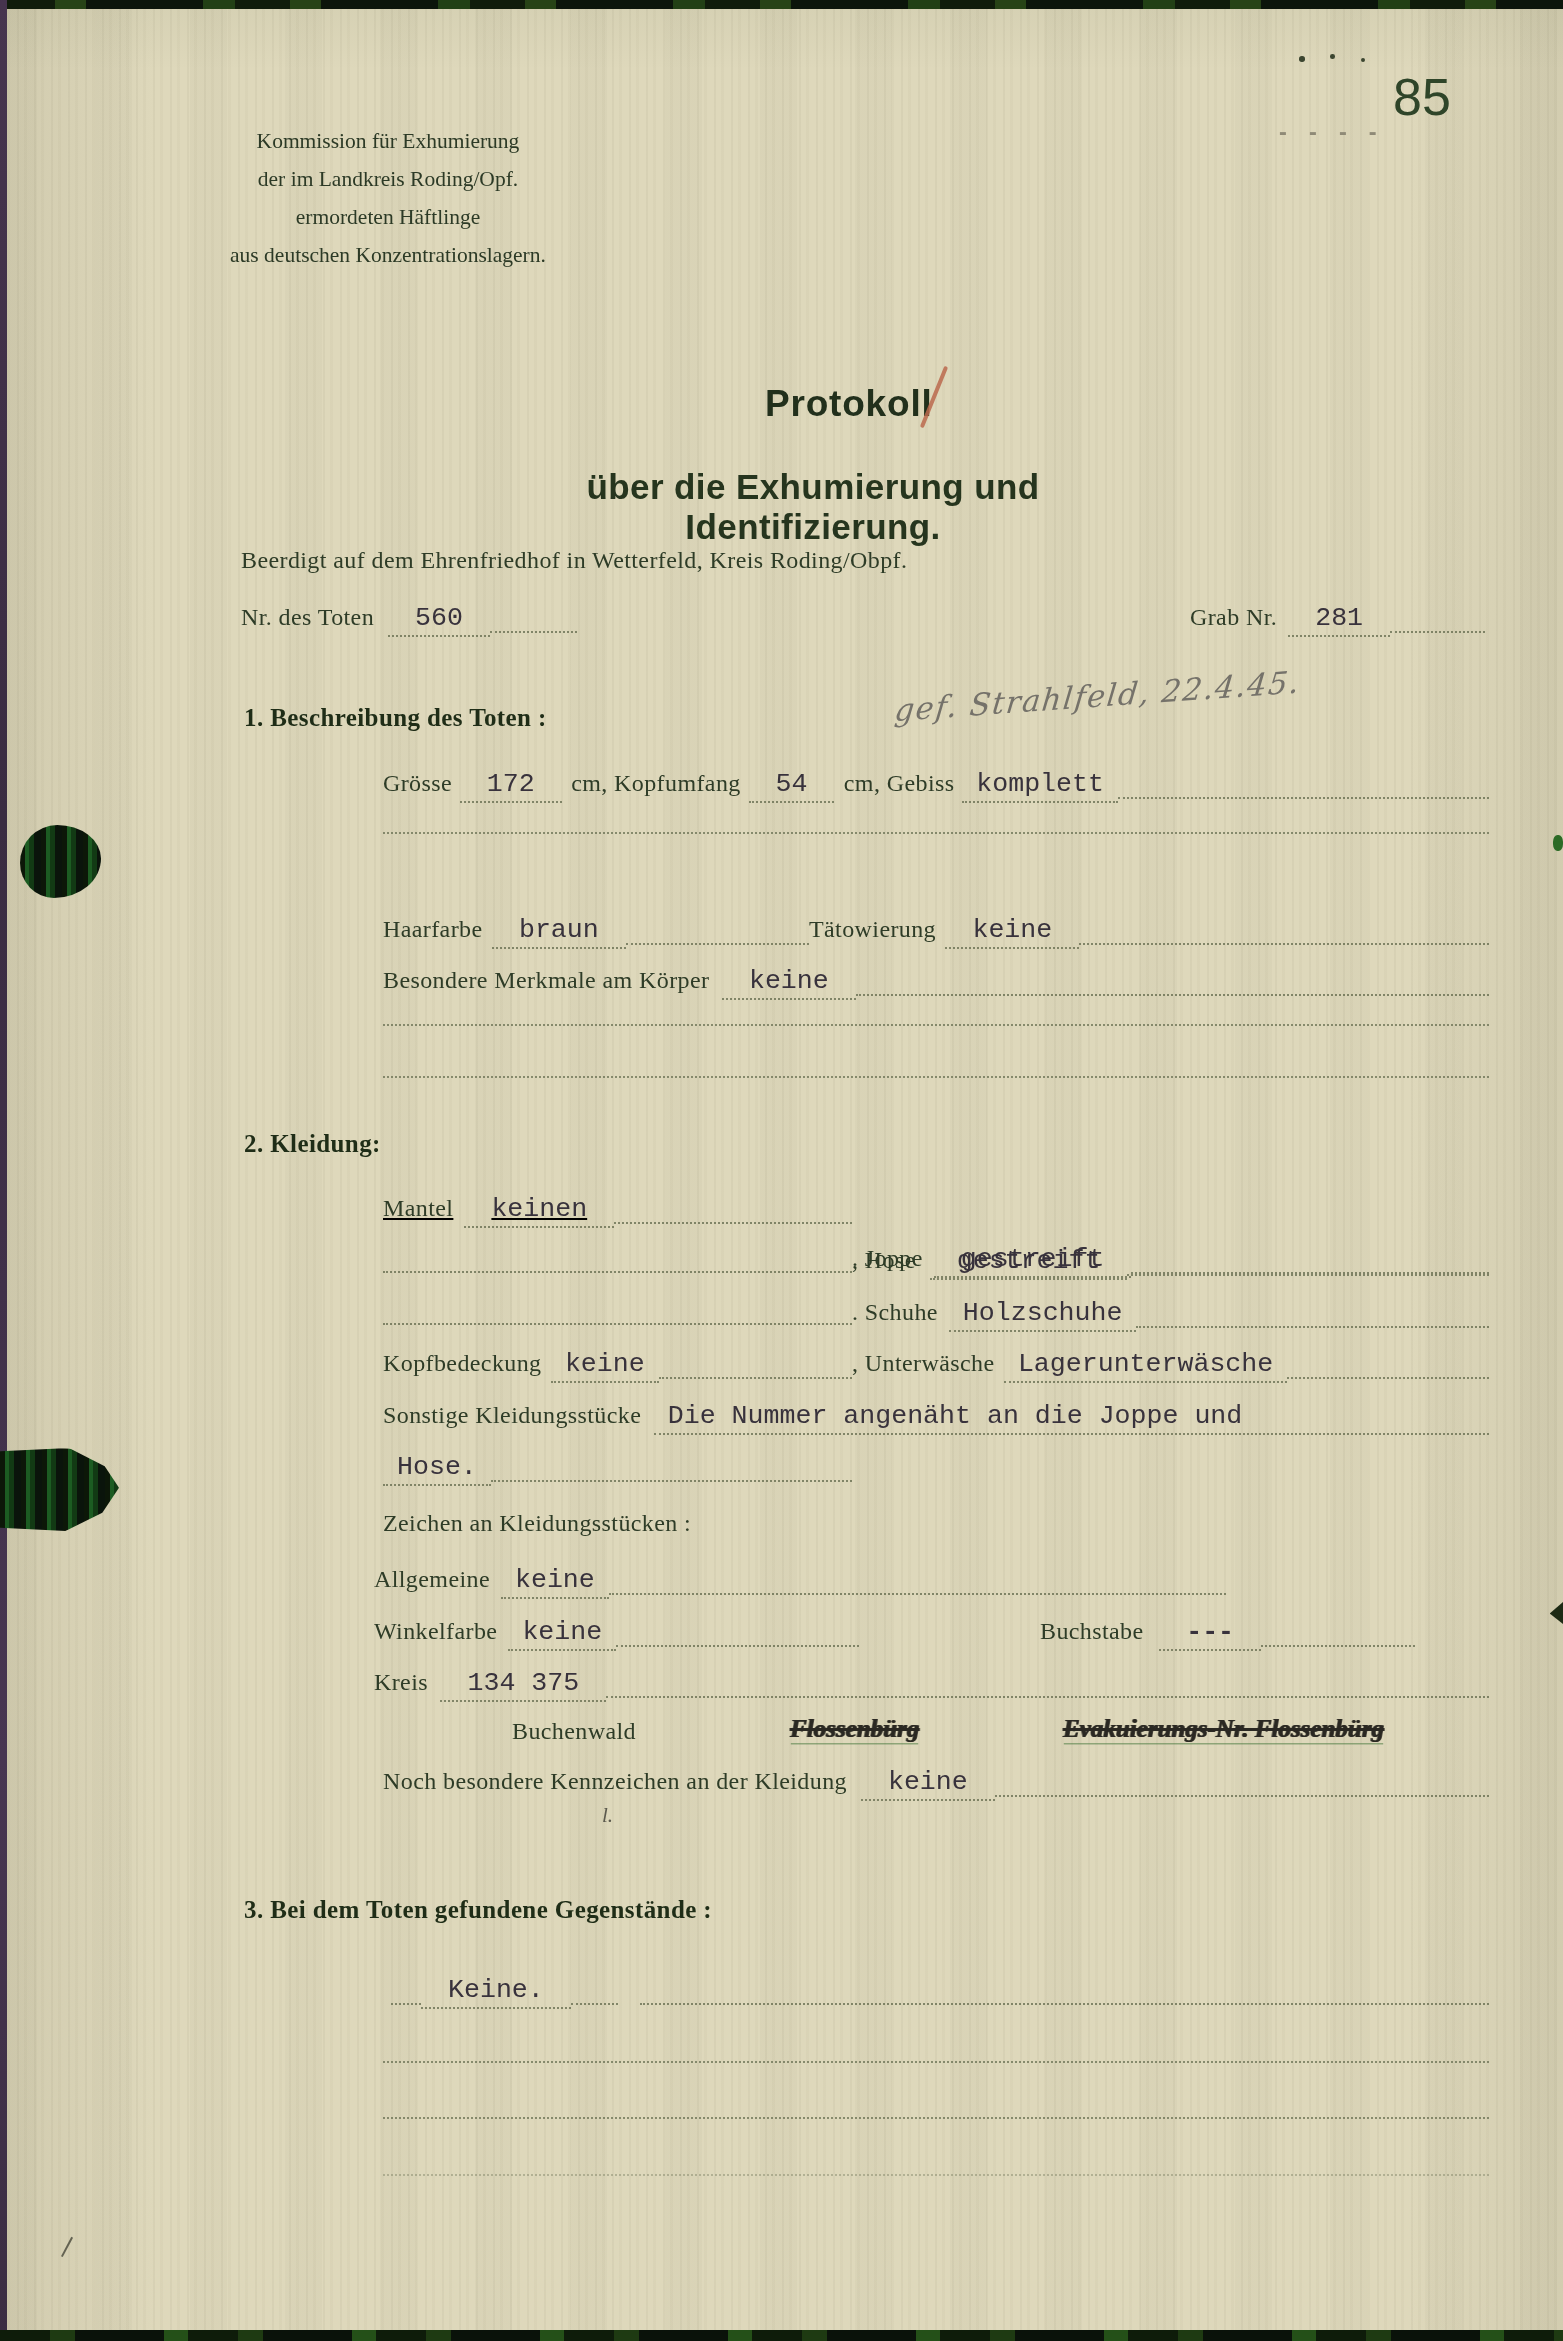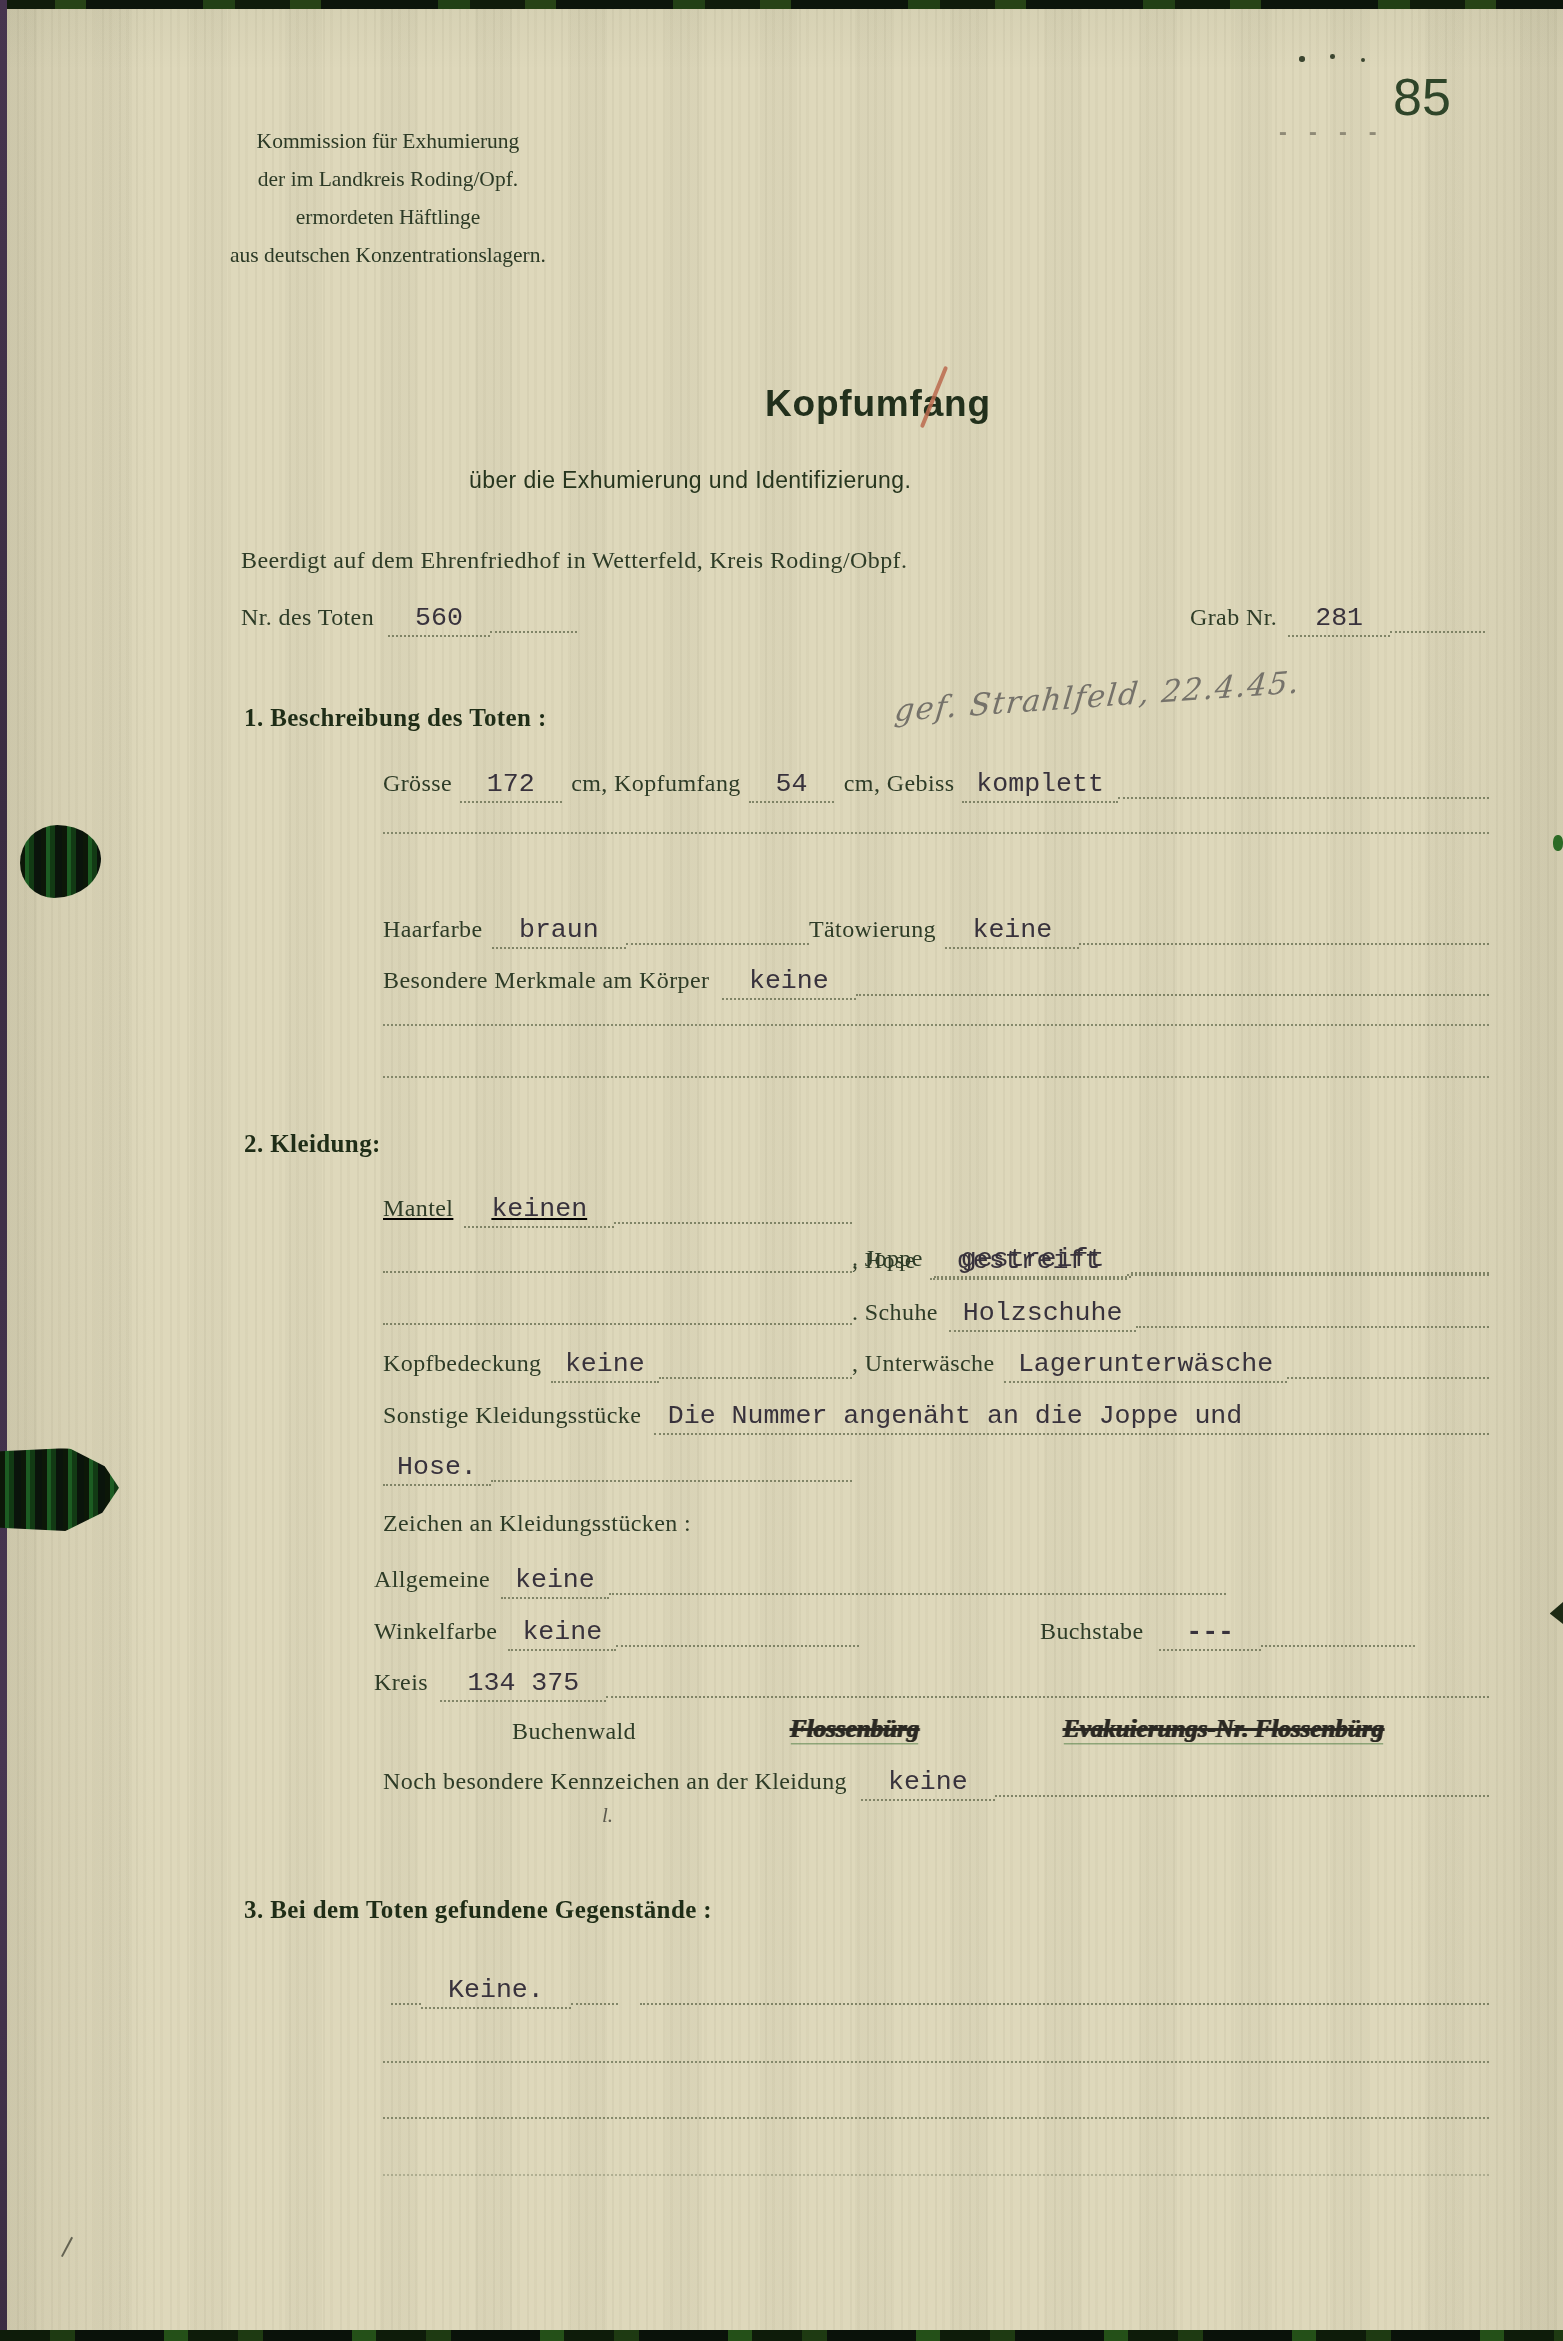--- a/index.html
+++ b/index.html
@@ -16,21 +16,21 @@
   .abs{position:absolute;}
   .serif{font-family:"Liberation Serif","DejaVu Serif",serif;font-size:24px;color:#2e3c27;letter-spacing:0.4px;white-space:nowrap;}
   .mono{font-family:"Liberation Mono","DejaVu Sans Mono",monospace;font-size:26.6px;color:#38323c;white-space:nowrap;}
   .row{position:absolute;display:flex;align-items:baseline;}
   .dots{align-self:flex-end;margin-bottom:3.9px;height:2.3px;border-bottom:2.3px dotted rgba(73,82,54,.62);}
   .fill{flex:1 1 auto;}
   .vd{display:inline-block;border-bottom:2.3px dotted rgba(73,82,54,.62);padding:0 27px 2.3px;}
   .vd.tight{padding:0 14px 2.3px;}
   .heading{font-family:"Liberation Serif","DejaVu Serif",serif;font-weight:700;font-size:25px;color:#1f2d17;letter-spacing:0.4px;white-space:nowrap;}
   .title-main{font-family:"Liberation Sans","DejaVu Sans",sans-serif;font-weight:700;font-size:37px;color:#22301c;letter-spacing:0.8px;}
-  .title-sub{font-family:"Liberation Sans","DejaVu Sans",sans-serif;font-weight:400;font-size:23px;color:#26351e;letter-spacing:0.4px;}
+  .title-sub{font-family:"Liberation Sans","DejaVu Sans",sans-serif;font-weight:700;font-size:35px;color:#26351e;letter-spacing:0.4px;text-align:center;}
   .letterhead{width:360px;text-align:center;font-size:21.5px;line-height:38px;color:#2c3a26;}
   .pageno{font-family:"Liberation Sans","DejaVu Sans",sans-serif;font-size:52px;color:#2f4529;}
   .corner-dashes{font-family:"Liberation Sans","DejaVu Sans",sans-serif;font-weight:700;font-size:23.5px;letter-spacing:7.8px;color:#8f8a77;}
   .hand{font-family:"DejaVu Serif","Liberation Serif",serif;font-style:italic;font-size:30.5px;color:#75726a;transform:rotate(-4deg) skewX(-10deg);transform-origin:left bottom;white-space:nowrap;letter-spacing:1.6px;}
   .struck{font-family:"Liberation Serif","DejaVu Serif",serif;font-weight:700;font-size:25px;color:#2a2822;white-space:nowrap;
     text-decoration:line-through;text-decoration-thickness:3.1px;text-decoration-color:rgba(42,40,34,.9);
     text-shadow:0.8px 0 0 rgba(42,40,34,.8), -0.8px 0 0 rgba(42,40,34,.6);
     box-shadow:0 2.3px 0 -0.8px rgba(45,105,40,.45);font-style:italic;}
   .redline{width:3.9px;height:66px;background:#bb6a4d;border-radius:2.3px;transform:rotate(22deg);opacity:.85;}
   .rule{position:absolute;height:15.6px;border-bottom:2.3px dotted rgba(73,82,54,.58);}
@@ -69,21 +69,21 @@
   <div class="abs pageno" style="left:1393px;top:67px;">85</div>
   <div class="abs corner-dashes" style="left:1279px;top:119px;">- - - -</div>
 
   <div class="abs letterhead" style="left:208px;top:122px;">
     <div>Kommission für Exhumierung</div>
     <div>der im Landkreis Roding/Opf.</div>
     <div>ermordeten Häftlinge</div>
     <div>aus deutschen Konzentrationslagern.</div>
   </div>
 
-  <div class="abs title-main" style="left:765px;top:383px;">Kopfumfang</div>
+  <div class="abs title-main" style="left:765px;top:383px;">Protokoll</div>
   <div class="abs redline" style="left:932px;top:364px;"></div>
   <div class="abs title-sub" style="left:469px;top:467px;width:688px;">über die Exhumierung und Identifizierung.</div>
 
   <div class="abs serif" style="left:241px;top:547px;">Beerdigt auf dem Ehrenfriedhof in Wetterfeld, Kreis Roding/Obpf.</div>
 
   <div class="row" style="left:241px;top:603px;width:336px;">
     <span class="serif">Nr. des Toten</span>
     <span class="mono vd" style="margin-left:14px;">560</span>
     <span class="dots fill"></span>
   </div>

